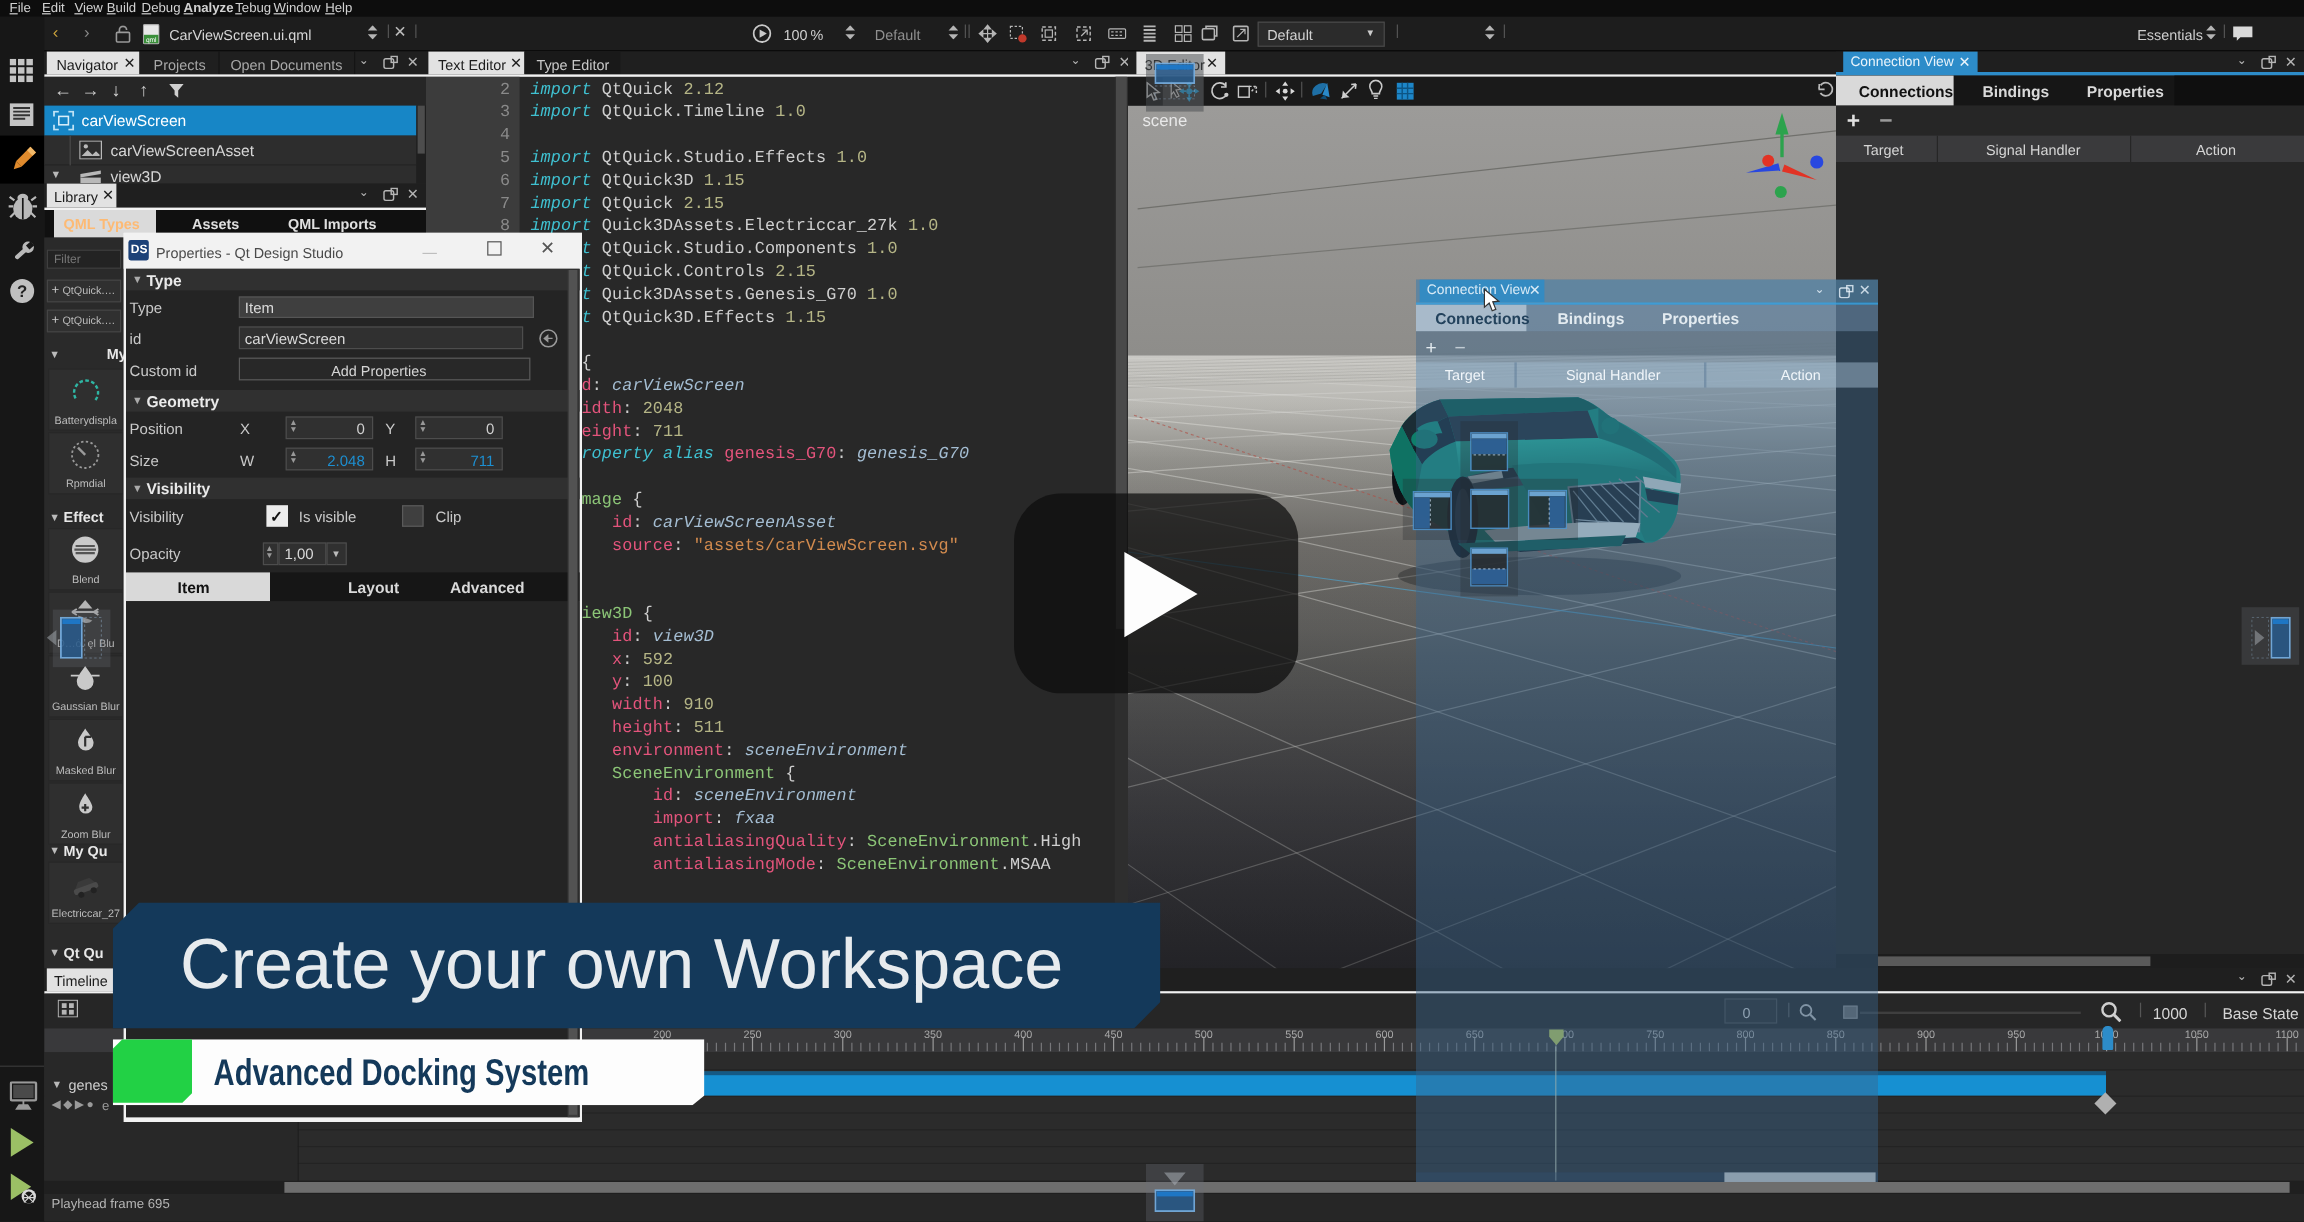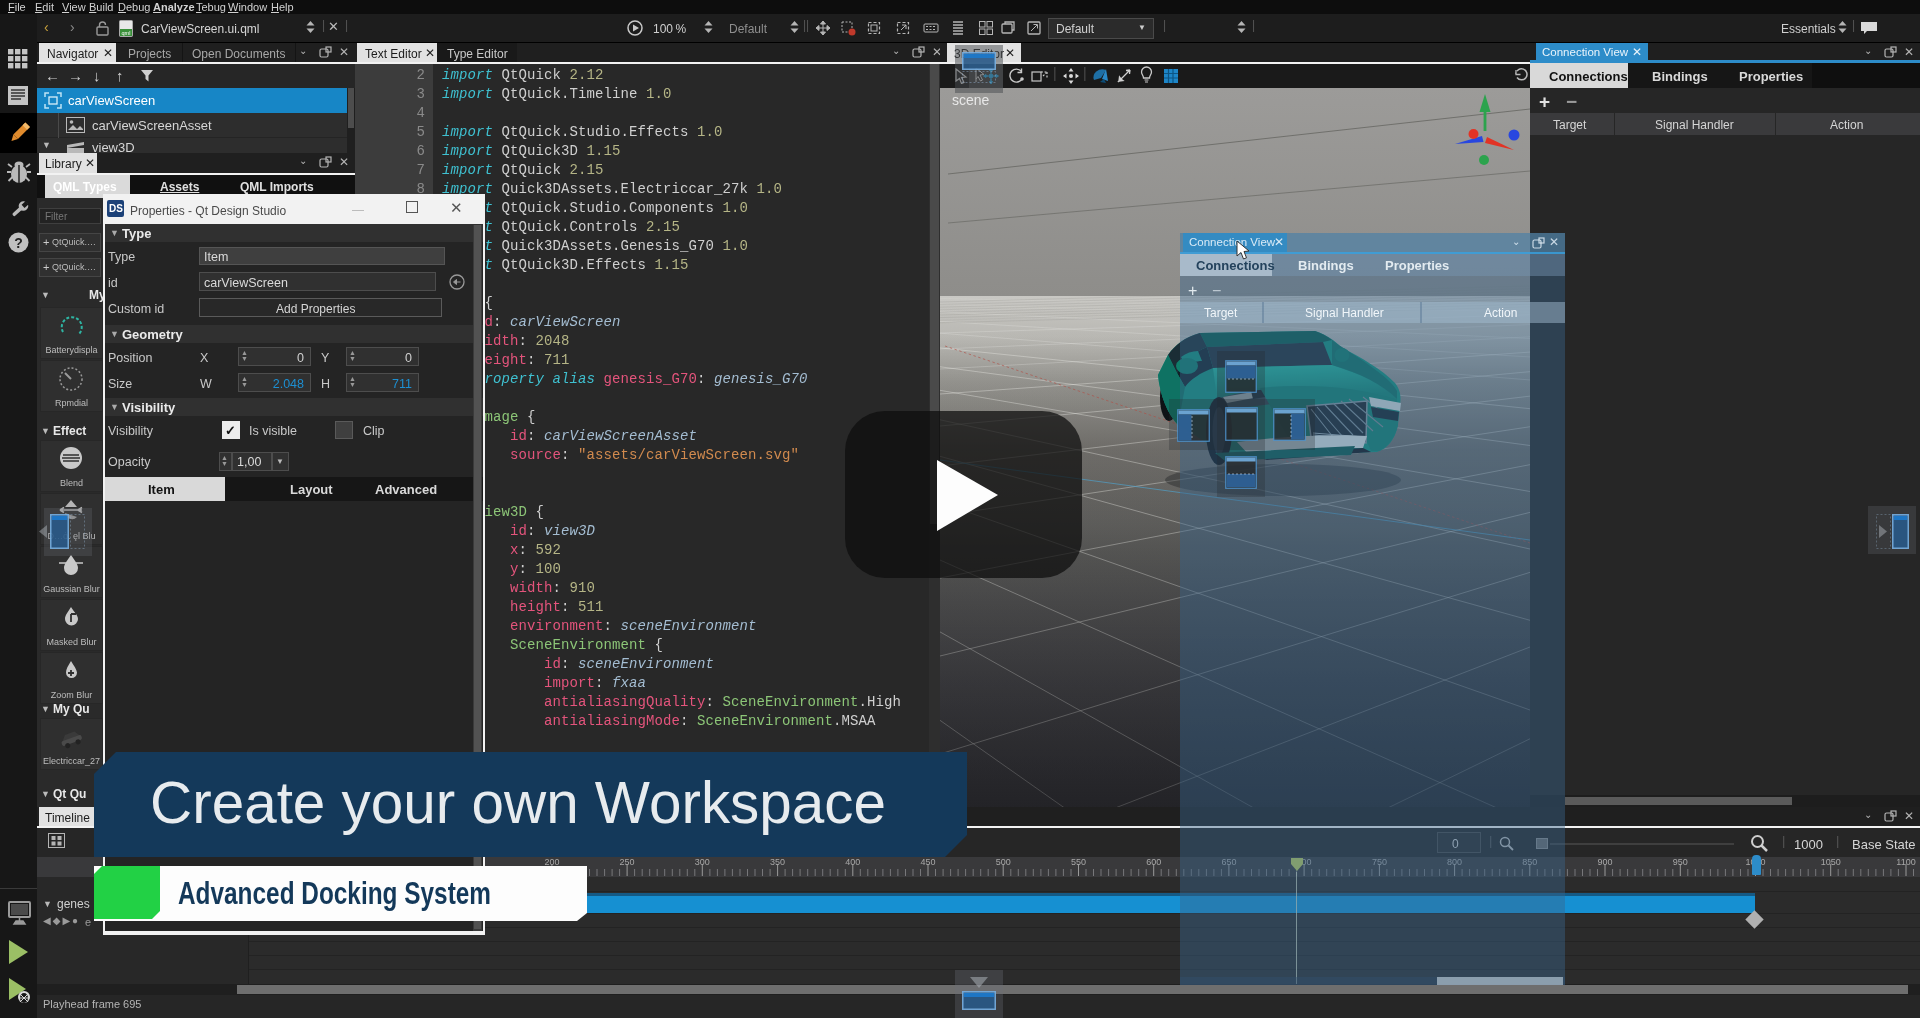--- a/index.html
+++ b/index.html
@@ -225,22 +225,22 @@
 <div class="tx" style="left:85px;top:157px;font-size:12px;color:#1c1c1c;">✕</div>
 <div style="left:299px;top:156px;font-size:10px;color:#b5b5b5;" class="tx">⌄</div>
 <svg style="left:319px;top:156px;" width="13" height="12">
     <rect x="1" y="3" width="8" height="8" rx="1.5" fill="none" stroke="#b5b5b5" stroke-width="1.2"></rect>
     <rect x="7" y="1" width="5" height="5" fill="none" stroke="#b5b5b5" stroke-width="1.2"></rect>
   </svg>
 <div style="left:339px;top:156px;font-size:12px;color:#b5b5b5;" class="tx">✕</div>
 <div style="left:37px;top:173px;width:318px;height:2px;background:#f2f2f2;"></div>
 <div style="left:37px;top:175px;width:318px;height:23px;background:#101010;"></div>
 <div style="left:45px;top:175px;width:85px;height:23px;background:#dadada;"></div>
-<div class="tx" style="left:53px;top:181px;font-size:12px;font-weight:bold;color:#ffffff;">QML Types</div>
-<div class="tx" style="left:160px;top:181px;font-size:12px;font-weight:bold;color:#e0e0e0;text-decoration:underline;">Assets</div>
+<div class="tx" style="left:53px;top:181px;font-size:12px;font-weight:bold;color:#fdba74;">QML Types</div>
+<div class="tx" style="left:160px;top:181px;font-size:12px;font-weight:bold;color:#e0e0e0;">Assets</div>
 <div class="tx" style="left:240px;top:181px;font-size:12px;font-weight:bold;color:#e0e0e0;">QML Imports</div>
 <div style="left:37px;top:198px;width:318px;height:609px;background:#2a2a2a;"></div>
 <div style="left:39px;top:208px;width:62px;height:16px;background:#232323;border:1px solid #3f3f3f;"></div>
 <div class="tx" style="left:45px;top:212px;font-size:10px;color:#777;">Filter</div>
 <div style="left:39px;top:233px;width:62px;height:19px;background:#303030;border:1px solid #454545;"></div>
 <div class="tx" style="left:43px;top:237px;font-size:11px;color:#ccc;">+</div>
 <div class="tx" style="left:52px;top:238px;font-size:9px;color:#bbb;">QtQuick.…</div>
 <div style="left:39px;top:258px;width:62px;height:19px;background:#303030;border:1px solid #454545;"></div>
 <div class="tx" style="left:43px;top:262px;font-size:11px;color:#ccc;">+</div>
 <div class="tx" style="left:52px;top:263px;font-size:9px;color:#bbb;">QtQuick.…</div>

